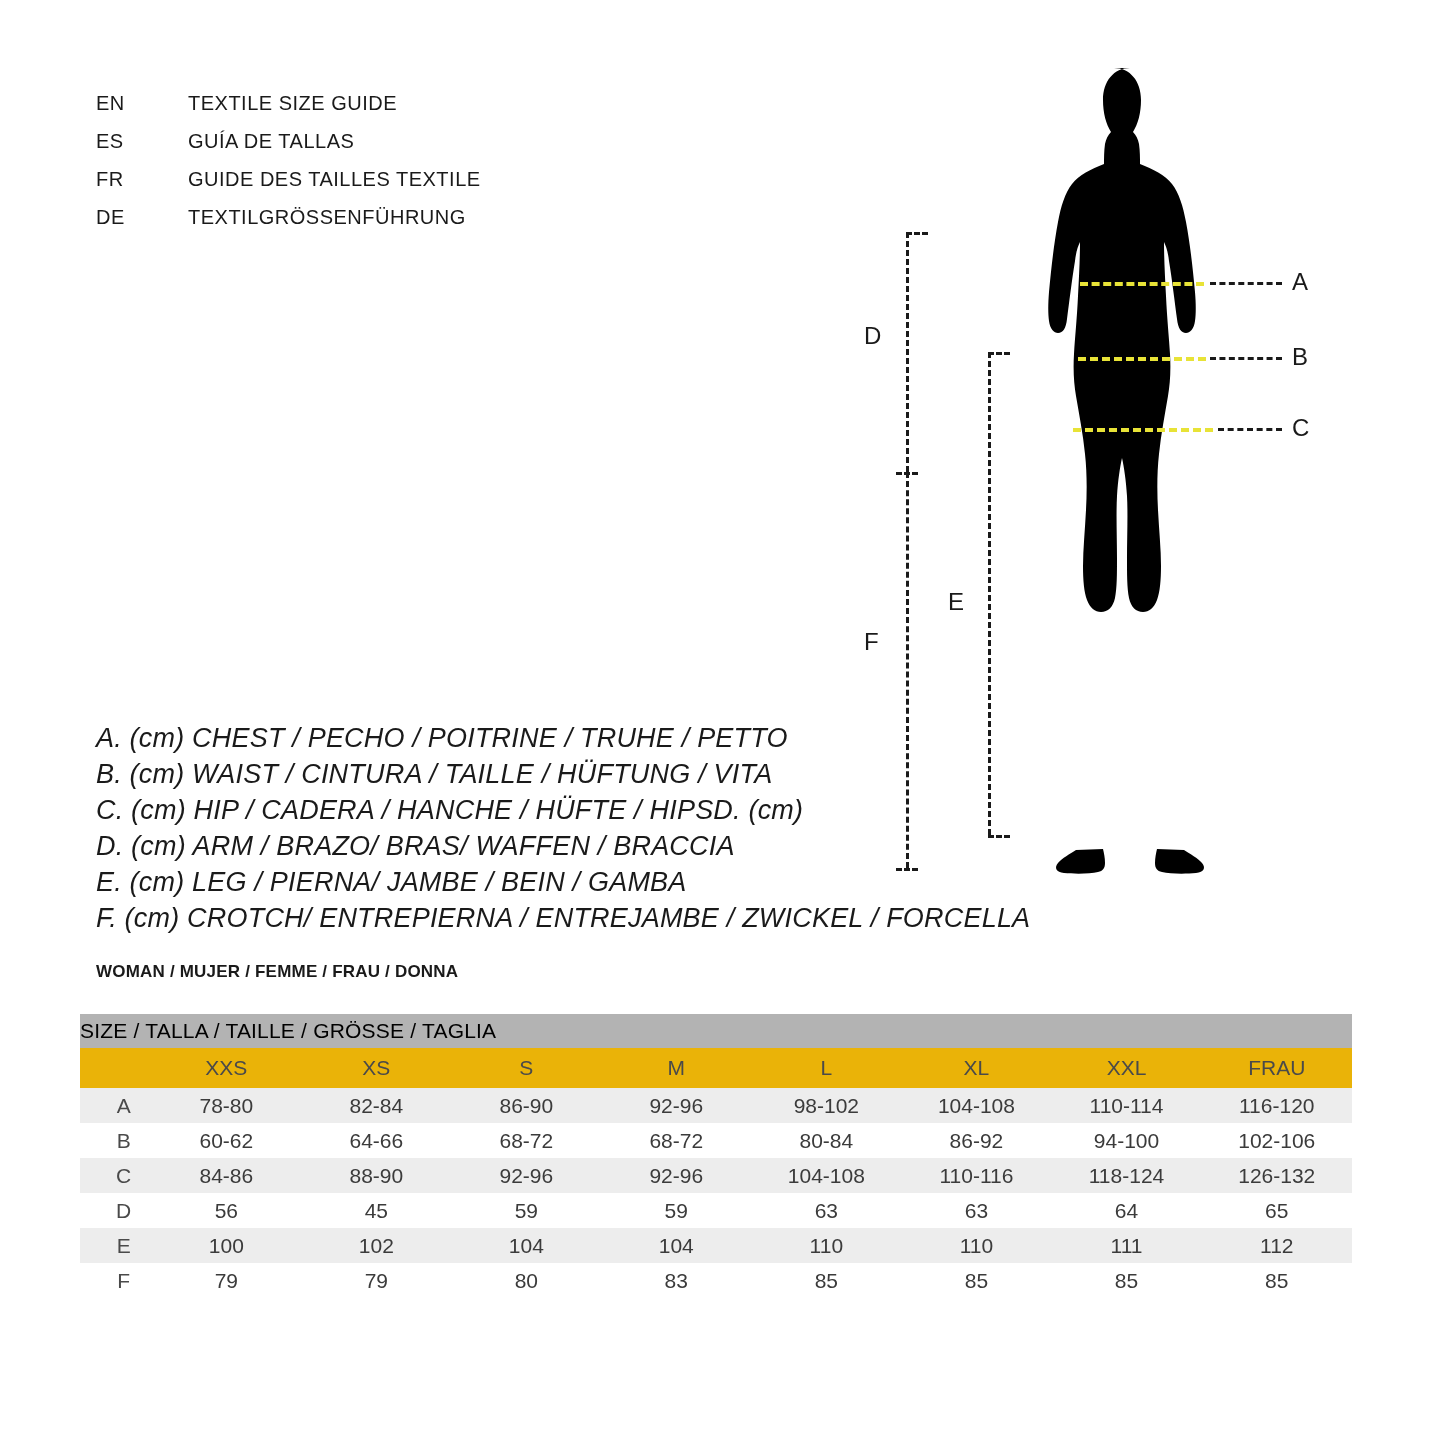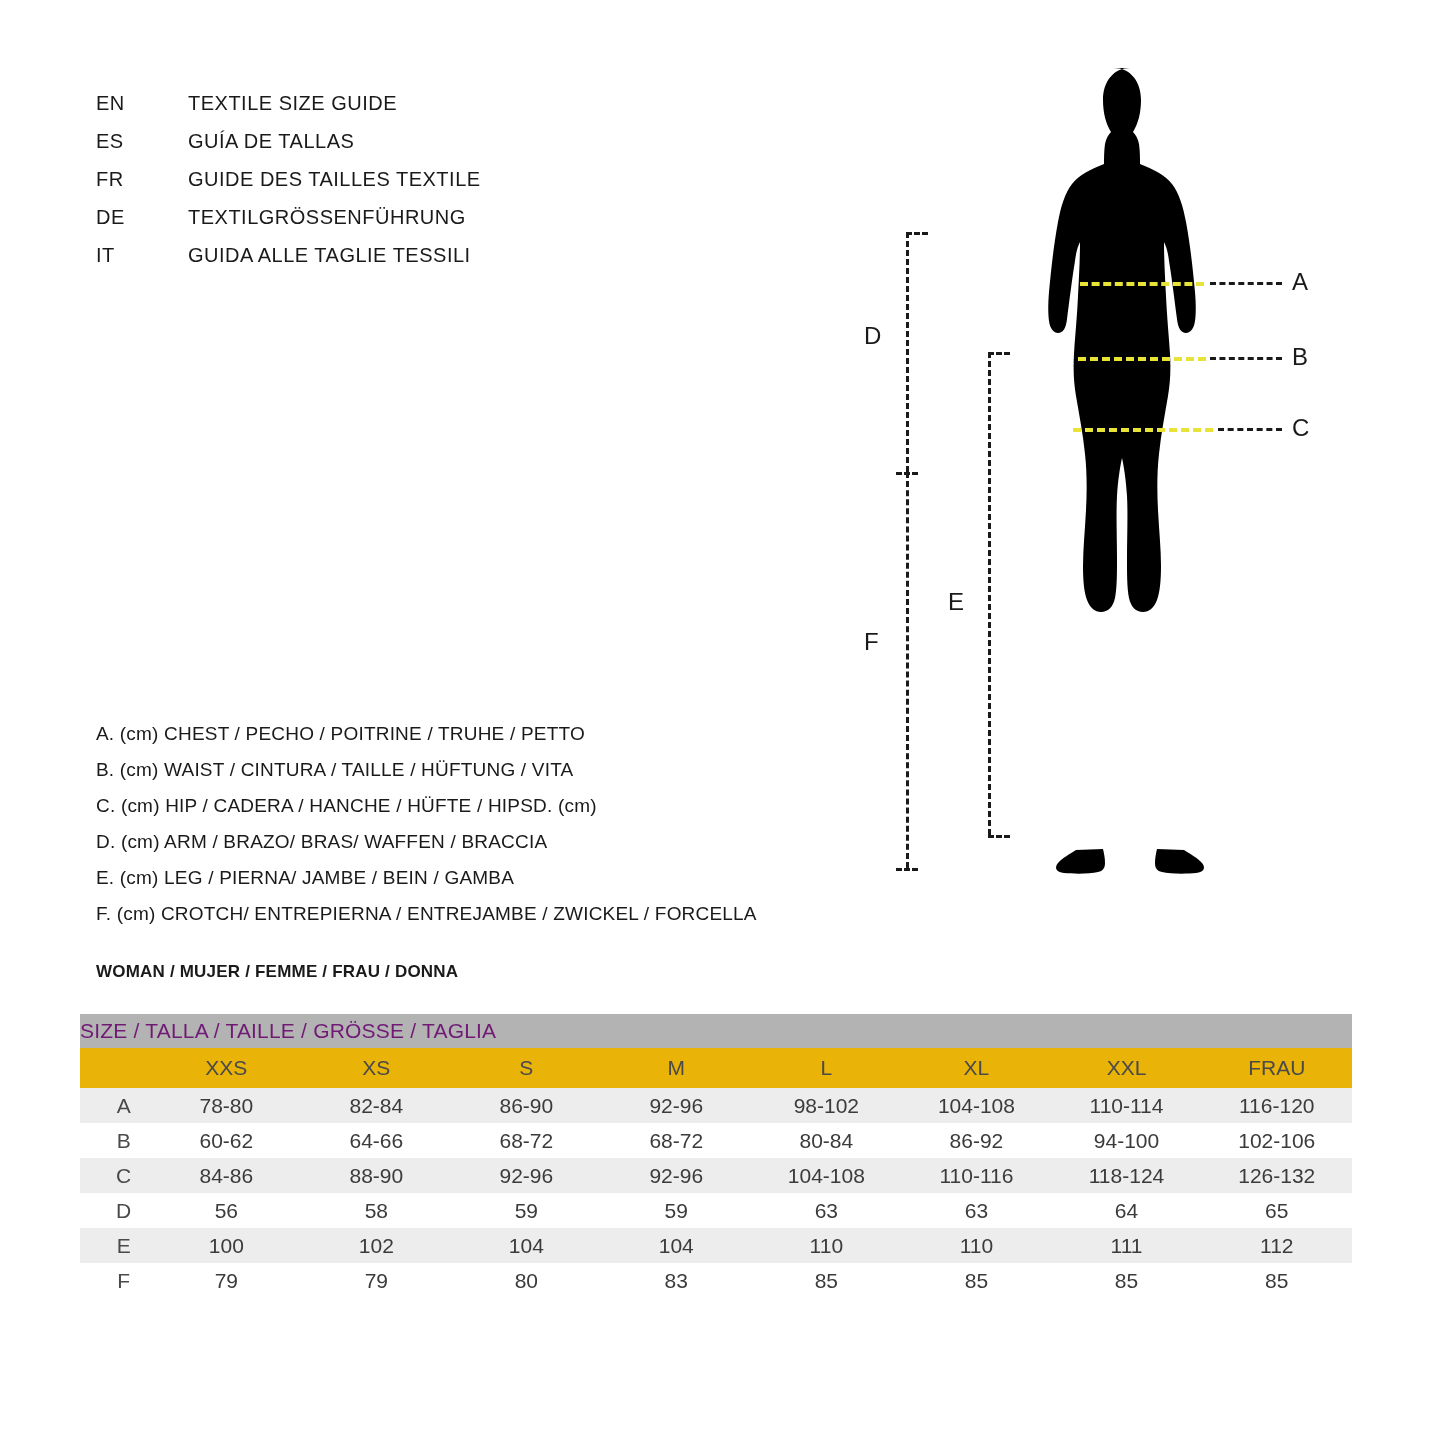--- a/index.html
+++ b/index.html
@@ -41,24 +41,25 @@
 
   
   #legend-block {
     position: absolute;
     left: 96px;
     top: 723px;
     width: 800px;
   }
   .legend-row {
     height: 36px;
-    font-size: 19px;
+    font-size: 27px;
     color: #1a1a1a;
     white-space: nowrap;
     letter-spacing: 0.2px;
+    font-style: italic;
   }
 
   
   #group-caption {
     position: absolute;
     left: 96px;
     top: 962px;
     font-size: 17px;
     letter-spacing: 0.2px;
     color: #1a1a1a;
@@ -81,21 +82,21 @@
     margin: 0;
     border: none;
     font-weight: normal;
   }
   .tbl-caption-row th {
     background: #b3b3b3;
     height: 34px;
     text-align: left;
     padding-left: 16px;
     font-size: 21px;
-    color: #701a75;
+    color: #000000;
     letter-spacing: 0.2px;
   }
   .tbl-head-row td {
     height: 40px;
     text-align: center;
     background: #eab308;
     color: #4a4a4a;
   }
   .row-label {
     width: 56px;
@@ -174,24 +175,20 @@
     <span class="title-lang">ES</span>
     <span class="title-text">GUÍA DE TALLAS</span>
   </div>
   <div class="title-row">
     <span class="title-lang">FR</span>
     <span class="title-text">GUIDE DES TAILLES TEXTILE</span>
   </div>
   <div class="title-row">
     <span class="title-lang">DE</span>
     <span class="title-text">TEXTILGRÖSSENFÜHRUNG</span>
-  </div>
-  <div class="title-row">
-    <span class="title-lang">IT</span>
-    <span class="title-text">GUIDA ALLE TAGLIE TESSILI</span>
   </div>
 </div>
 
 <div id="figure-area">
 
   <svg class="silhouette" width="220" height="830" viewBox="0 0 220 830">
     <path fill="#000000" d="
       M110 8
       c-16 0 -27 13 -27 32
       c0 13 3 24 8 32
@@ -334,21 +331,21 @@
     <td>92-96</td>
     <td>104-108</td>
     <td>110-116</td>
     <td>118-124</td>
     <td>126-132</td>
   </tr>
 
   <tr class="data-row plain">
     <td class="row-label">D</td>
     <td>56</td>
-    <td>58</td>
+    <td>45</td>
     <td>59</td>
     <td>59</td>
     <td>63</td>
     <td>63</td>
     <td>64</td>
     <td>65</td>
   </tr>
 
   <tr class="data-row shaded">
     <td class="row-label">E</td>

